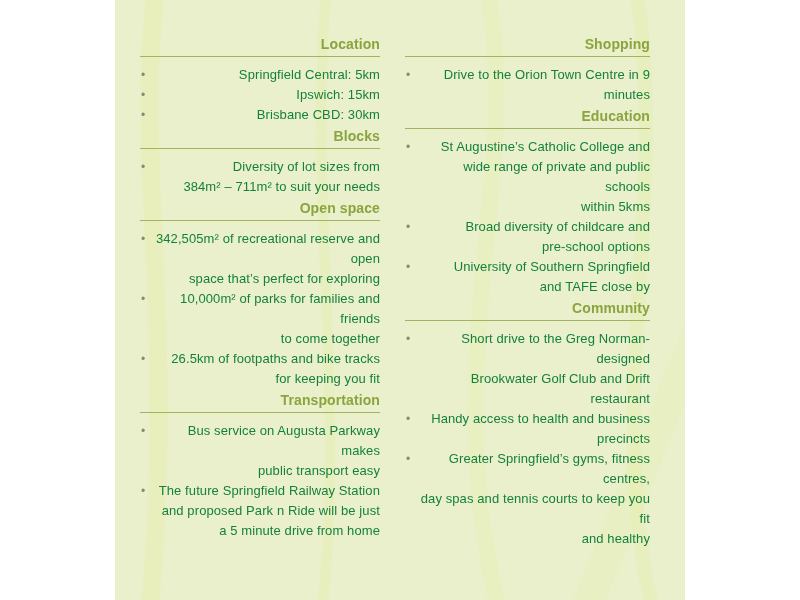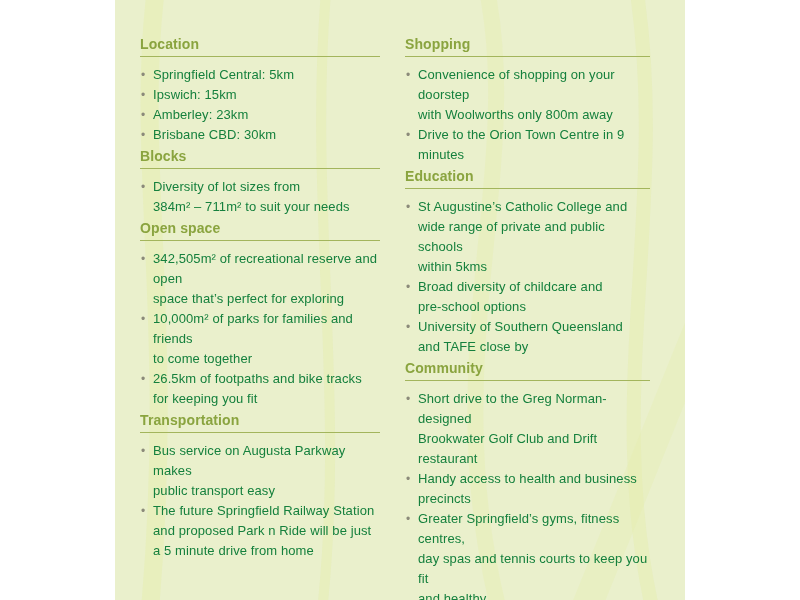--- a/index.html
+++ b/index.html
@@ -39,20 +39,21 @@
     left: 0;
     top: 0;
     width: 570px;
     height: 600px;
     box-sizing: border-box;
     display: flex;
     padding: 37px 0 0 25px;
   }
   .col {
     flex: 0 0 auto;
+    text-align: right;
   }
   .col-0 { width: 240px; margin-right: 25px; }
   .col-1 { width: 245px; }
   .section { margin: 0; }
   .section h3 {
     margin: 2px 0 8px 0;
     padding: 0 0 4px 0;
     border-bottom: 1px solid #a3b55c;
     color: #8aa43f;
     font-size: 14px;
@@ -98,21 +99,20 @@
         <path d="M 450 660 C 540 440, 600 280, 690 80" stroke-width="30" opacity="0.35"></path>
       </g>
     </svg>
     <div class="columns" id="columns">
         <div class="col col-0">
           <div class="section">
             <h3>Location</h3>
             <ul>
               <li>Springfield Central: 5km</li>
               <li>Ipswich: 15km</li>
-              <li>Amberley: 23km</li>
               <li>Brisbane CBD: 30km</li>
             </ul>
           </div>
           <div class="section">
             <h3>Blocks</h3>
             <ul>
               <li>Diversity of lot sizes from
 384m² – 711m² to suit your needs</li>
             </ul>
           </div>
@@ -135,34 +135,32 @@
               <li>The future Springfield Railway Station
 and proposed  Park n Ride will be just
 a 5 minute drive from home</li>
             </ul>
           </div>
         </div>
         <div class="col col-1">
           <div class="section">
             <h3>Shopping</h3>
             <ul>
-              <li>Convenience of shopping on your doorstep
-with Woolworths only 800m away</li>
               <li>Drive to the Orion Town Centre in 9 minutes</li>
             </ul>
           </div>
           <div class="section">
             <h3>Education</h3>
             <ul>
               <li>St Augustine’s Catholic College and
 wide range of private and public schools
 within 5kms</li>
               <li>Broad diversity of childcare and
 pre-school options</li>
-              <li>University of Southern Queensland
+              <li>University of Southern Springfield
 and TAFE close by</li>
             </ul>
           </div>
           <div class="section">
             <h3>Community</h3>
             <ul>
               <li>Short drive to the Greg Norman-designed
 Brookwater Golf Club and Drift restaurant</li>
               <li>Handy access to health and business
 precincts</li>

